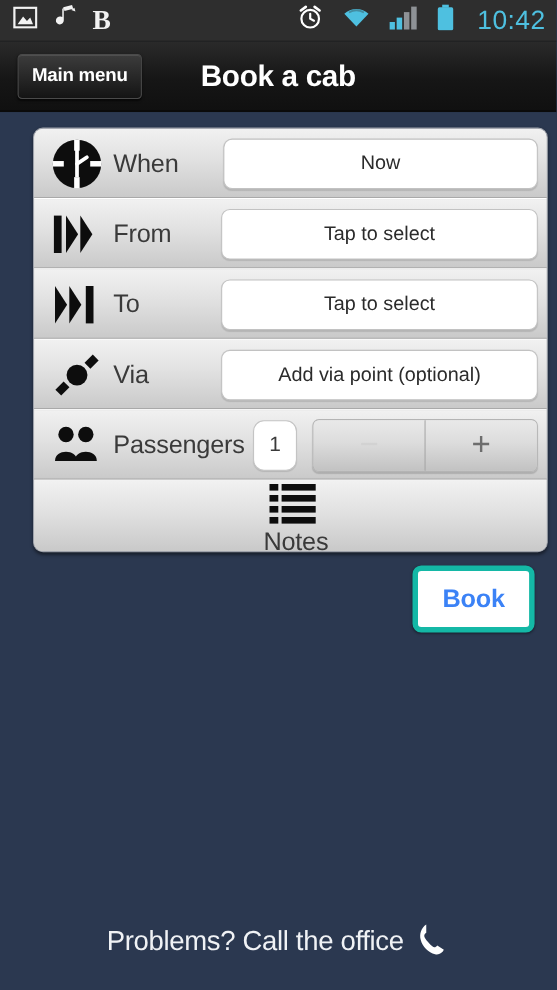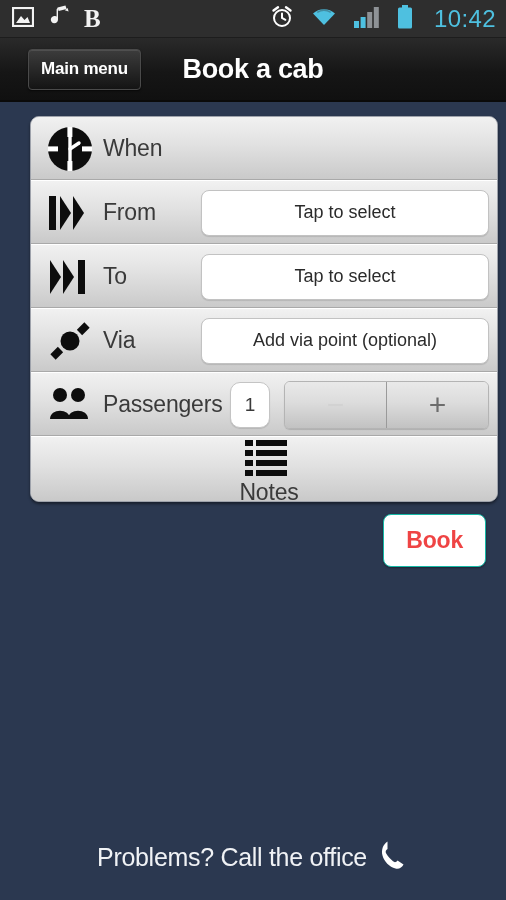--- a/index.html
+++ b/index.html
@@ -47,21 +47,21 @@
   
   .actionbar {
     height: 64px;
     background: linear-gradient(to bottom, #2a2a2a 0%, #161616 55%, #101010 100%);
     display: flex;
     align-items: center;
     position: relative;
     border-bottom: 2px solid #0a0a0a;
   }
   .mainmenu-btn {
-    margin-left: 28px;
+    margin-left: 16px;
     padding: 9px 12px 10px;
     border: 1px solid #4a4a4a;
     border-radius: 4px;
     background: linear-gradient(to bottom, #3c3c3c 0%, #2a2a2a 45%, #141414 100%);
     color: #ffffff;
     font-size: 17px;
     font-weight: bold;
     letter-spacing: -0.2px;
     box-shadow: inset 0 1px 0 rgba(255,255,255,0.10), 0 1px 2px rgba(0,0,0,0.6);
     cursor: pointer;
@@ -181,26 +181,26 @@
   .step-plus  { color: #6d6d6d; }
 
   
   .book-wrap {
     display: flex;
     justify-content: flex-end;
     padding: 12px 12px 0 0;
   }
   .book-btn {
     background: #ffffff;
-    border: 1px solid #14b8a6;
+    border: 5px solid #14b8a6;
     border-radius: 8px;
     padding: 12px 22px;
     font-size: 23px;
     font-weight: bold;
-    color: #ef4444;
+    color: #3b82f6;
     letter-spacing: -0.2px;
     cursor: pointer;
     box-shadow: 0 1px 2px rgba(0,0,0,0.35);
   }
 
   
   .footer {
     position: absolute;
     left: 0; right: 4px;
     bottom: 26px;
@@ -285,20 +285,21 @@
           <circle cx="23" cy="23" r="22" fill="#0d0d0d"></circle>
           <rect x="1" y="20.4" width="10" height="5" fill="#ffffff"></rect>
           <rect x="35" y="20.4" width="10" height="5" fill="#ffffff"></rect>
           <rect x="20.4" y="1" width="5" height="10" fill="#ffffff"></rect>
           <rect x="20.4" y="35" width="5" height="10" fill="#ffffff"></rect>
           <path d="M23 9 L23 35" stroke="#ffffff" stroke-width="3.4"></path>
           <path d="M23 23 L32 17" stroke="#ffffff" stroke-width="3.4" stroke-linecap="round"></path>
         </svg>
       </span>
       <span class="row-label">When</span>
+      <div class="field field-when">Now</div>
     </div>
 
     <div class="row">
       <span class="row-icon">
         <svg width="46" height="44" viewBox="0 0 46 44">
           <rect x="2" y="5" width="7" height="34" fill="#0d0d0d"></rect>
           <path d="M13 5 L24 22 L13 39 Z" fill="#0d0d0d"></path>
           <path d="M26 5 L37 22 L26 39 Z" fill="#0d0d0d"></path>
         </svg>
       </span>

